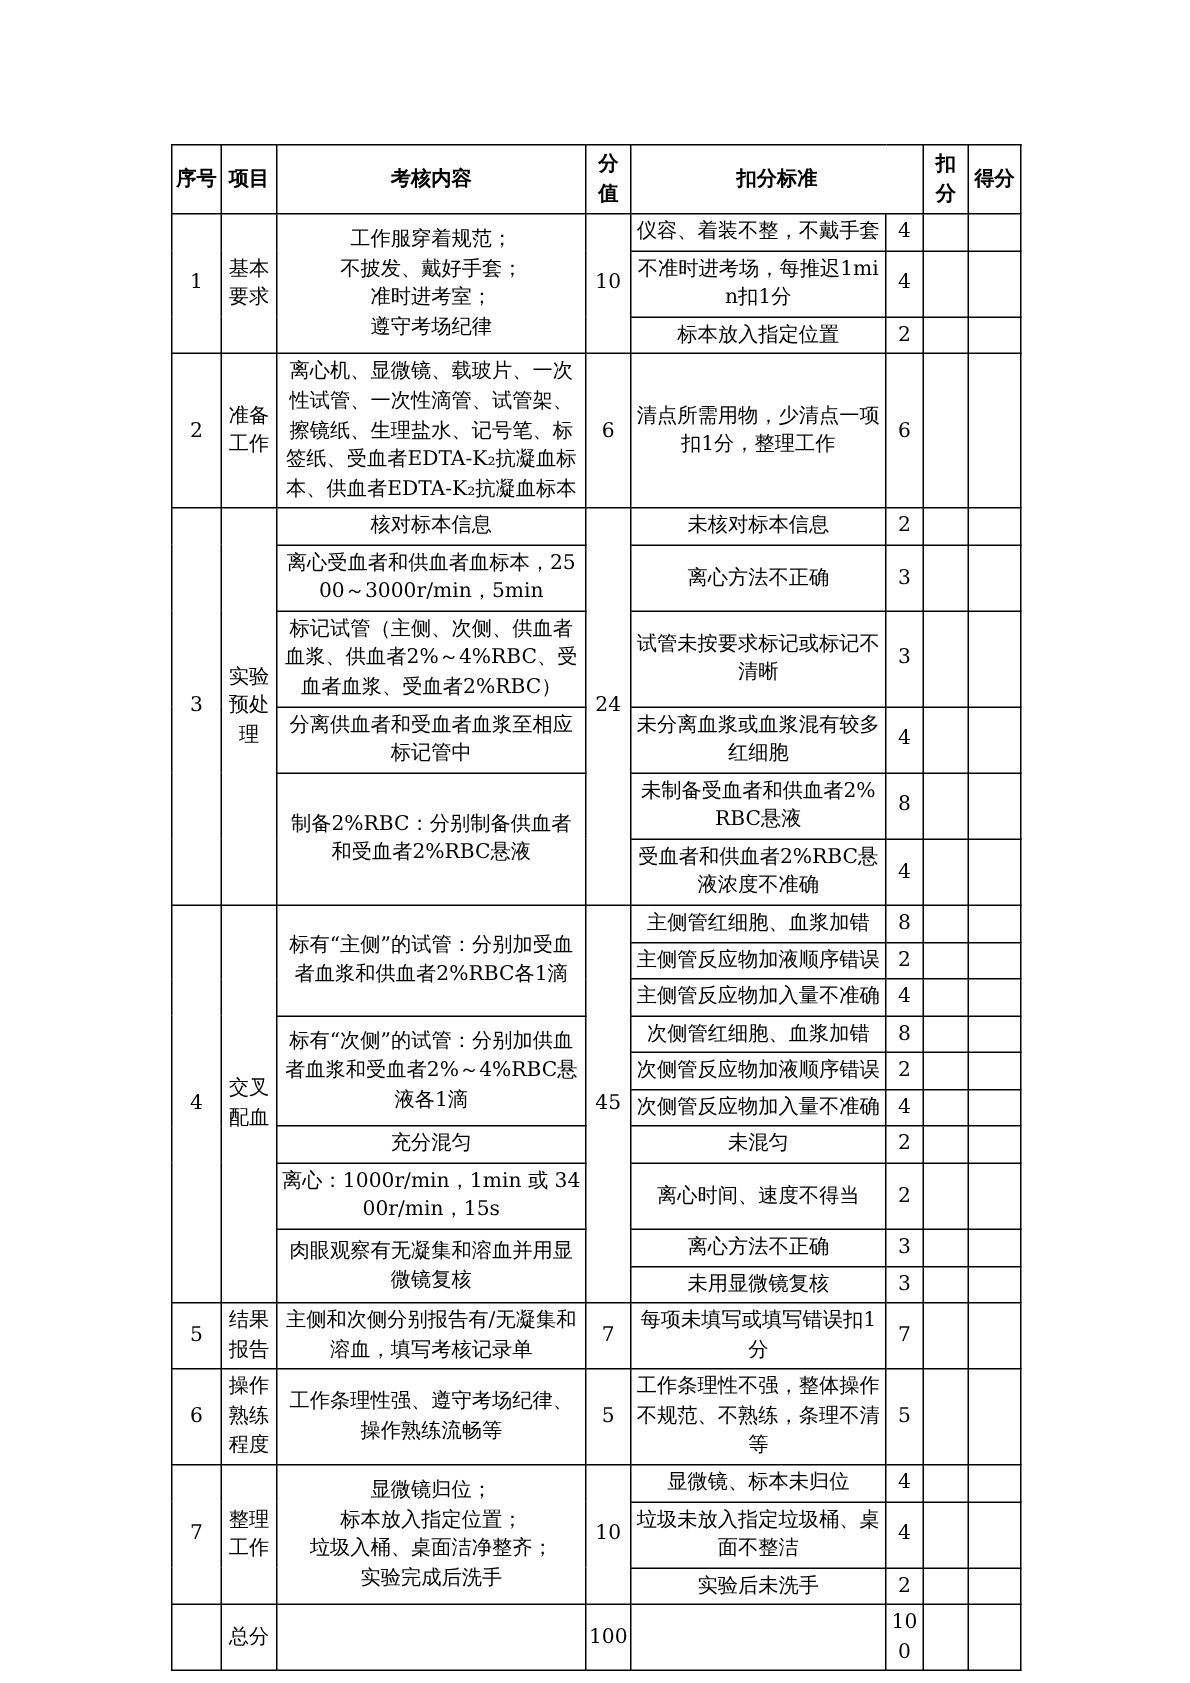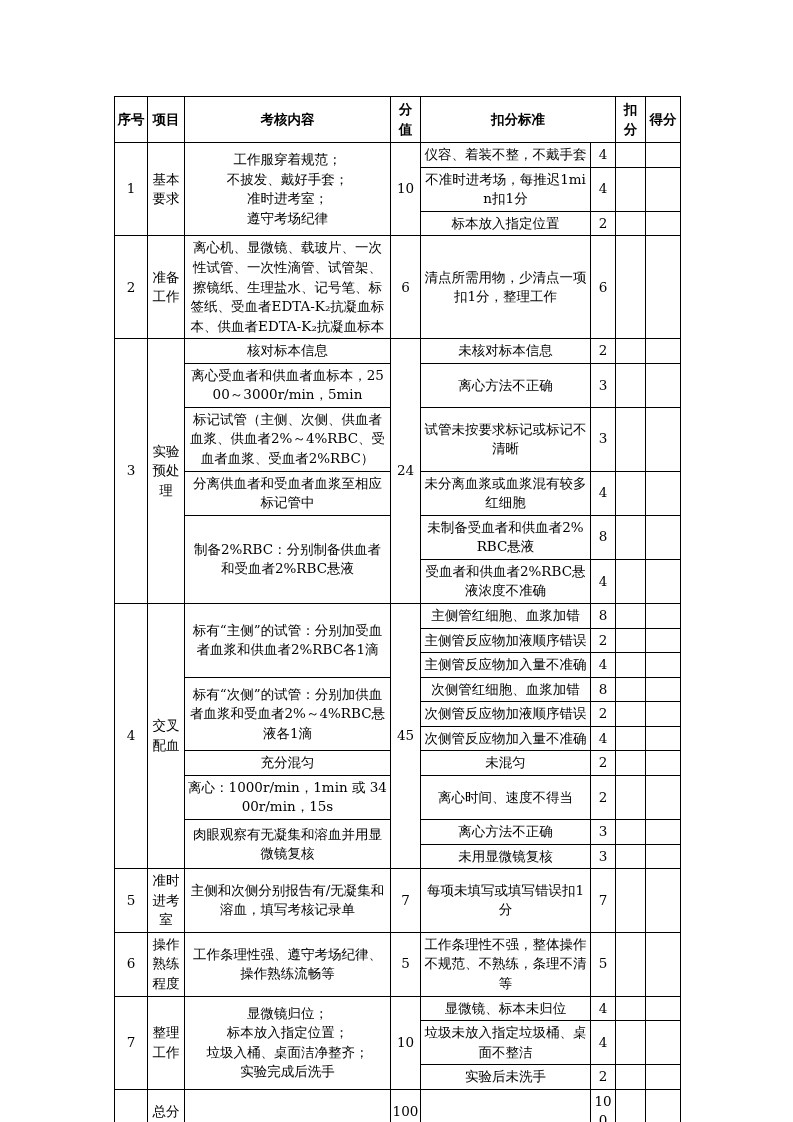--- a/index.html
+++ b/index.html
@@ -218,21 +218,21 @@
     </tr>
     <tr>
       <td class="c-std">未用显微镜复核</td>
       <td class="c-val">3</td>
       <td class="c-blank"></td>
       <td class="c-blank"></td>
     </tr>
 
     <tr>
       <td class="c-no">5</td>
-      <td class="c-item">准时进考室</td>
+      <td class="c-item">结果报告</td>
       <td class="c-content">主侧和次侧分别报告有/无凝集和溶血，填写考核记录单</td>
       <td class="c-score">7</td>
       <td class="c-std">每项未填写或填写错误扣1分</td>
       <td class="c-val">7</td>
       <td class="c-blank"></td>
       <td class="c-blank"></td>
     </tr>
 
     <tr>
       <td class="c-no">6</td>

